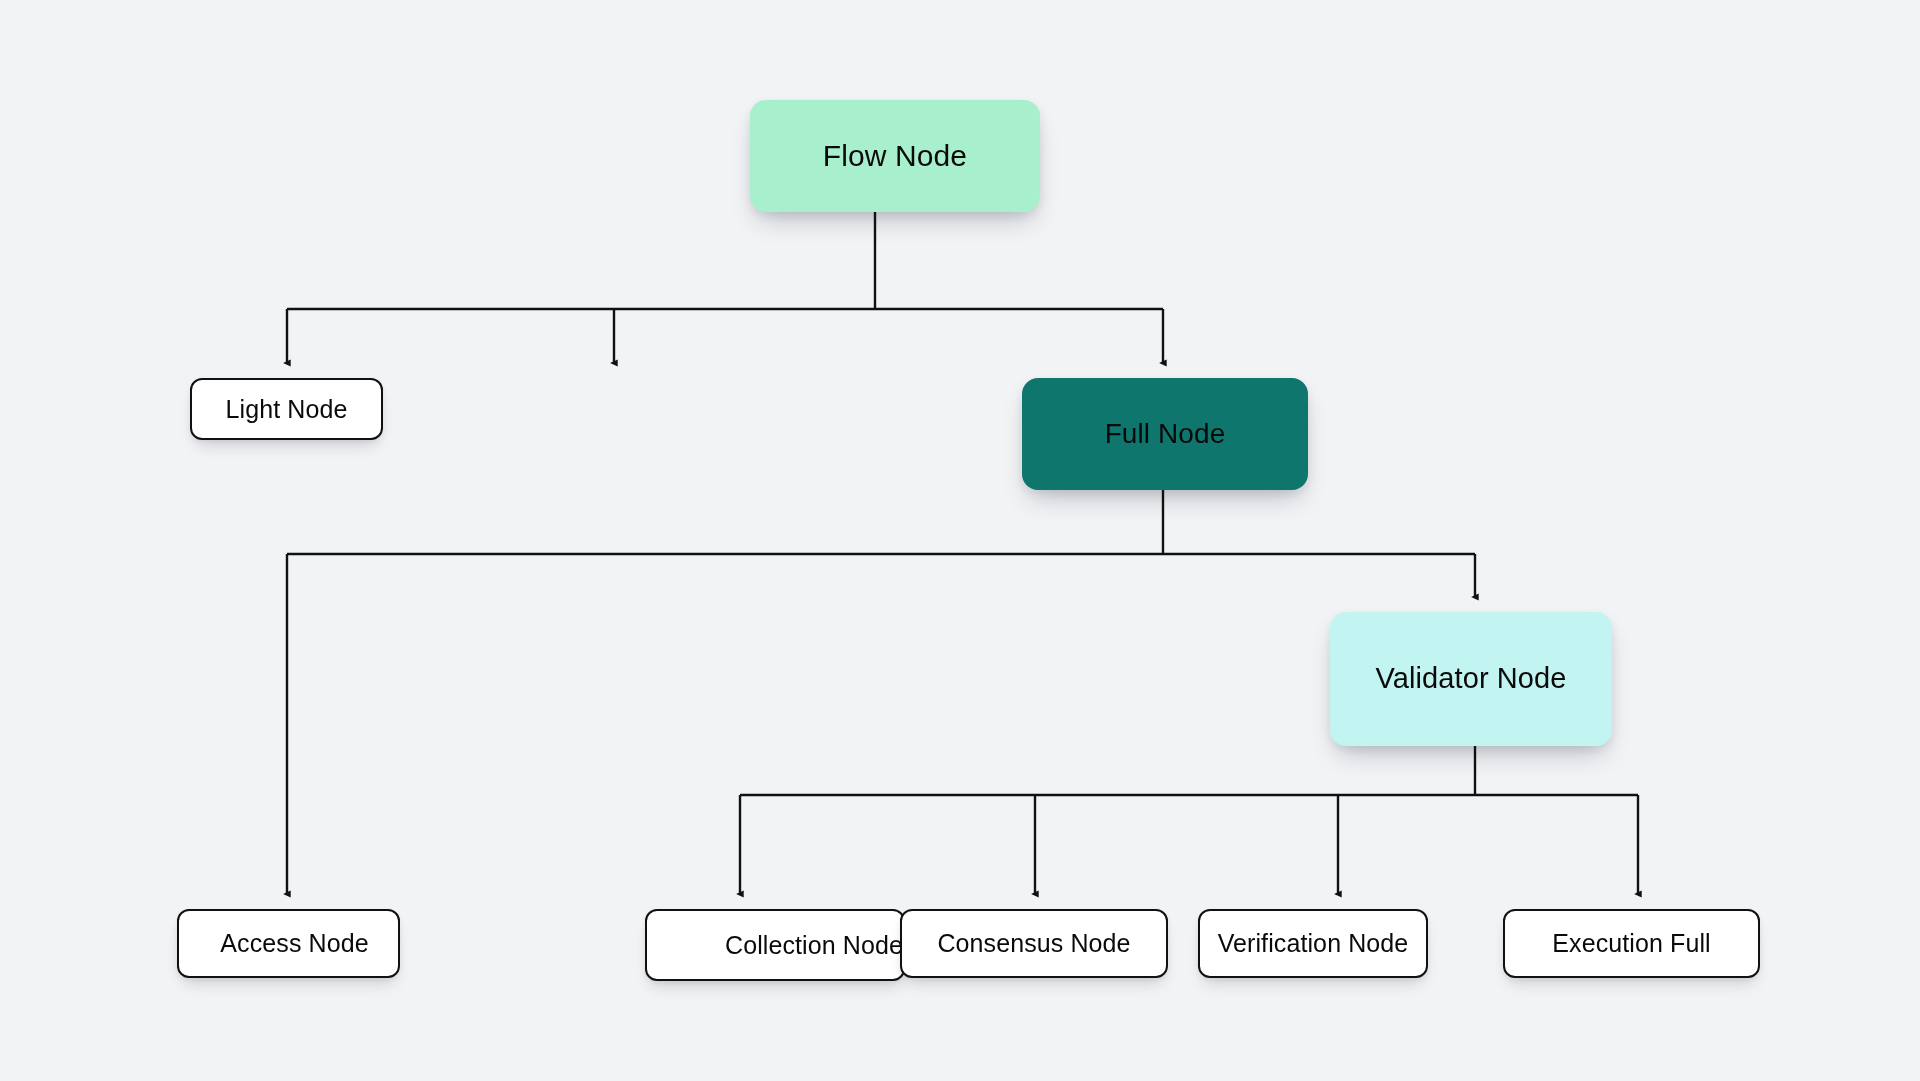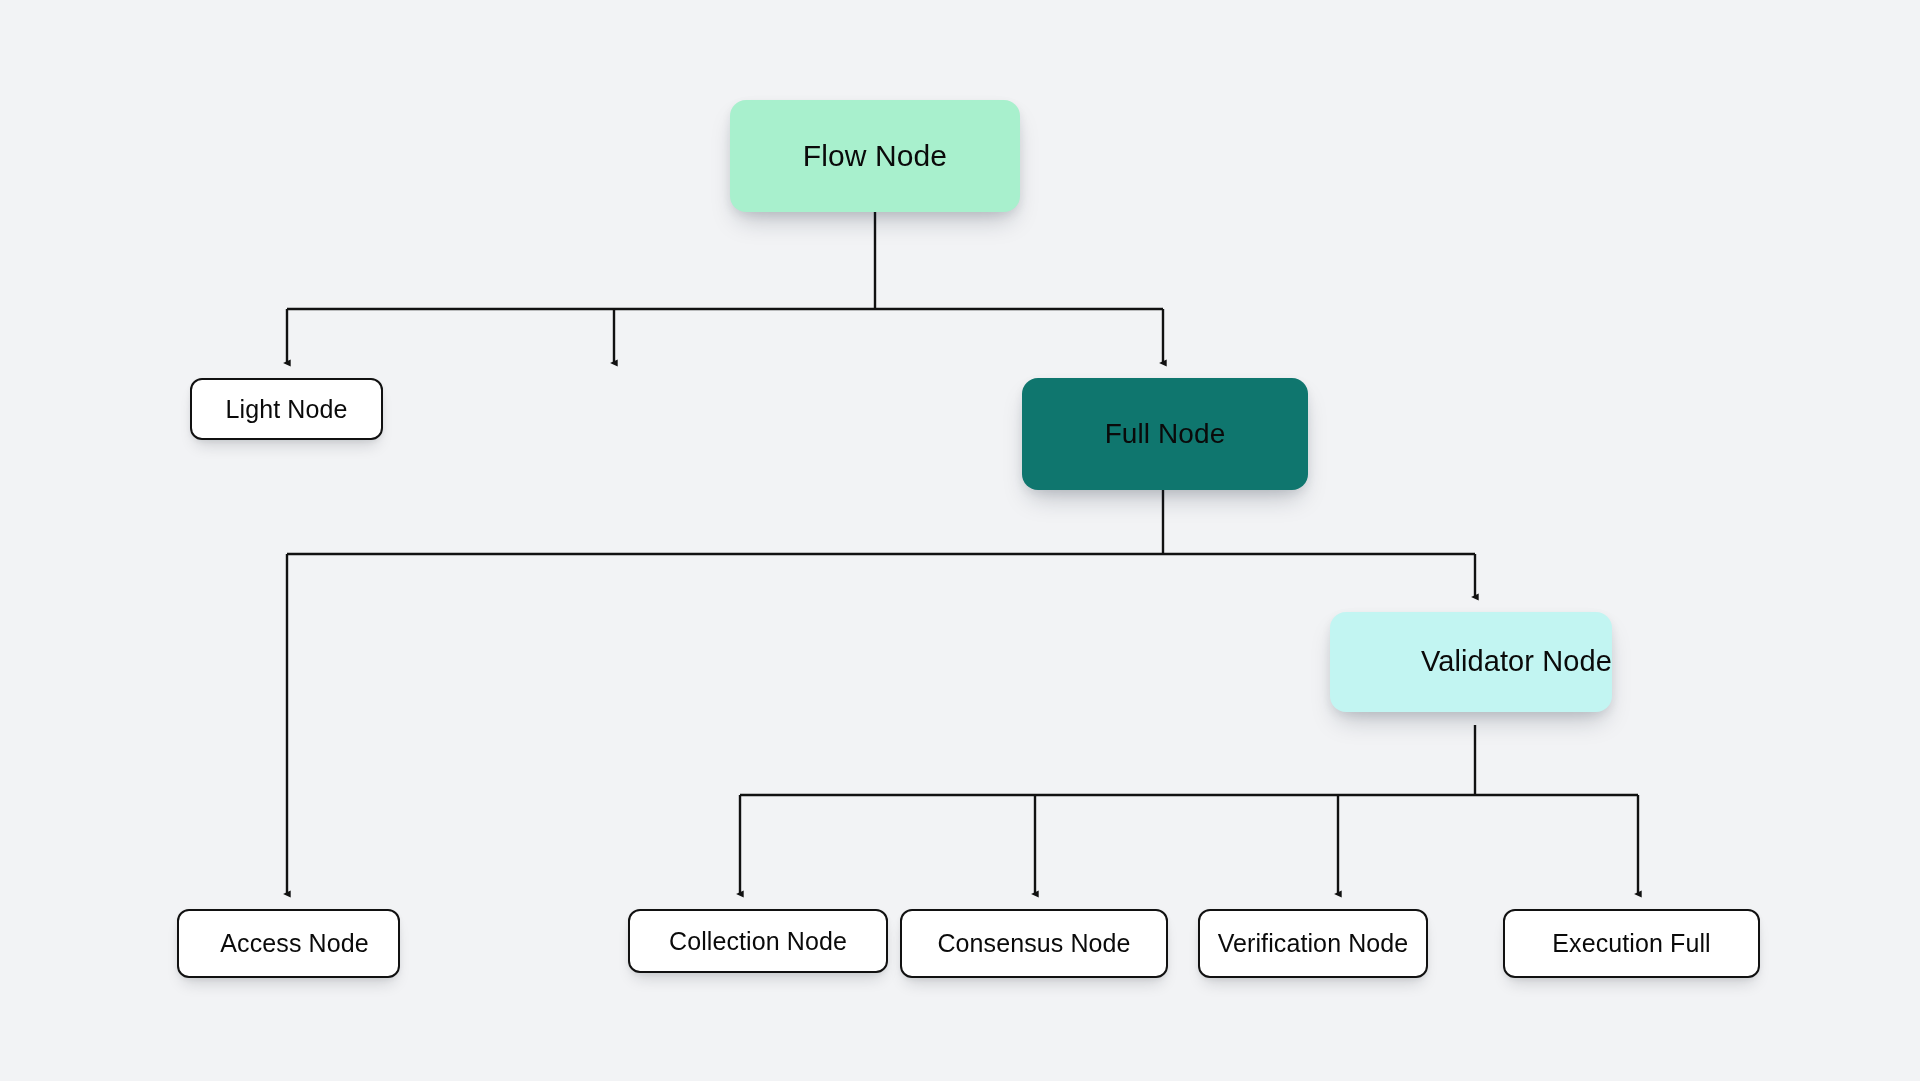--- a/index.html
+++ b/index.html
@@ -52,21 +52,21 @@
     box-shadow: 0 10px 16px -6px rgba(20, 26, 40, 0.18),
                 0 2px 5px rgba(20, 26, 40, 0.06);
     font-size: 25px;
   }
   
   .node.accent {
     border: none;
     box-shadow: 0 14px 26px -8px rgba(20, 32, 50, 0.26),
                 0 4px 10px rgba(20, 32, 50, 0.08);
   }
-  .node.accent-root  { background: #a8f0cd; font-size: 30px; border-radius: 16px; }
+  .node.accent-root  { background: #a8f0cd; font-size: 30px; border-radius: 16px; margin-left: 20px; }
   .node.accent-mid   { background: #0f766e; font-size: 28px; border-radius: 16px; }
   .node.accent-sub   { background: #c2f5f2; font-size: 29px; border-radius: 16px; }
 </style>
 </head>
 <body>
 
 <div id="canvas">
 
   <svg id="edge-layer" viewBox="0 0 1920 1081" width="1920" height="1081" xmlns="http://www.w3.org/2000/svg">
     <defs>
@@ -103,29 +103,29 @@
 
   <div class="node leaf" style="left:190px; top:378px; width:193px; height:62px;">
     <span class="node-label">Light Node</span>
   </div>
 
 
   <div class="node accent accent-mid" style="left:1022px; top:378px; width:286px; height:112px;">
     <span class="node-label">Full Node</span>
   </div>
 
-  <div class="node accent accent-sub" style="left:1330px; top:612px; width:282px; height:100px;justify-content:flex-end;">
+  <div class="node accent accent-sub" style="left:1330px; top:612px; width:282px; height:134px;">
     <span class="node-label">Validator Node</span>
   </div>
 
   <div class="node leaf" style="left:177px; top:909px; width:223px; height:69px;padding-left:12px;">
     <span class="node-label">Access Node</span>
   </div>
 
-  <div class="node leaf" style="left:628px; top:909px; width:260px; height:64px;">
+  <div class="node leaf" style="left:645px; top:909px; width:260px; height:72px;justify-content:flex-end;">
     <span class="node-label">Collection Node</span>
   </div>
 
   <div class="node leaf" style="left:900px; top:909px; width:268px; height:69px;">
     <span class="node-label">Consensus Node</span>
   </div>
 
   <div class="node leaf" style="left:1198px; top:909px; width:230px; height:69px;">
     <span class="node-label">Verification Node</span>
   </div>

